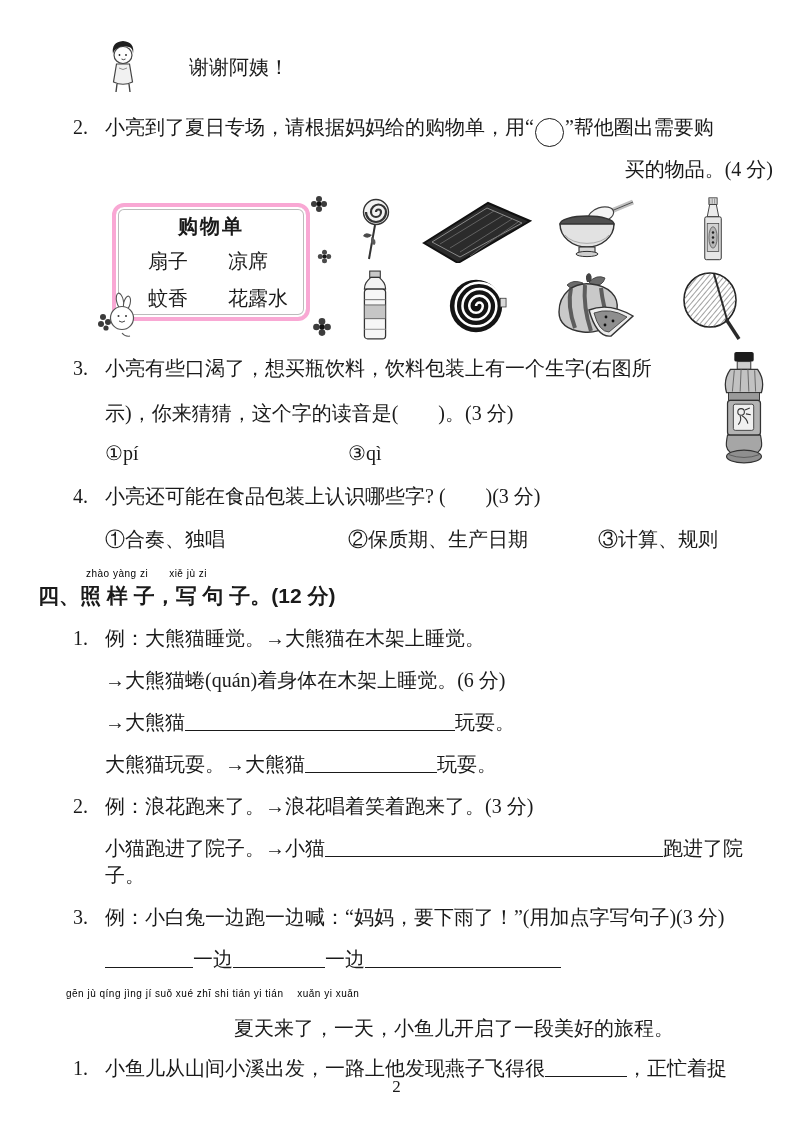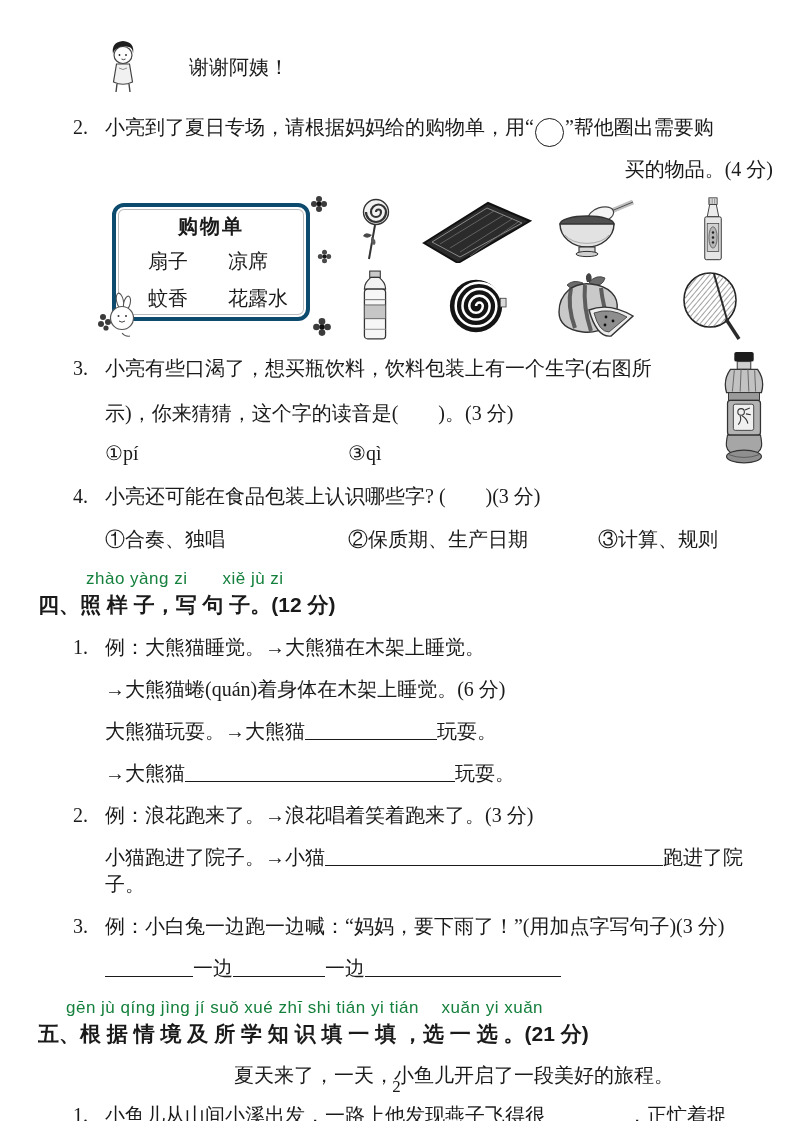--- a/index.html
+++ b/index.html
@@ -20,21 +20,21 @@
   .speech-row{display:flex;align-items:center;gap:46px;padding-top:36px;margin-left:103px;height:62px;}
   
   .q2{margin:16px 20px 0 73px;}
   .q2-line1{display:flex;align-items:baseline;}
   .circle-mark{display:inline-block;width:27px;height:27px;border:1.6px solid #1a1a1a;border-radius:50%;vertical-align:middle;margin:0 1px -6px 1px;}
   .q2-line2{margin:15px 0 0 38px;text-align:right;}
   
   .products{display:flex;margin:14px 0 0 112px;gap:0;align-items:stretch;height:142px;}
   .board-wrap{position:relative;width:212px;height:130px;margin-top:6px;flex:0 0 212px;}
   .board{
-    width:198px;height:118px;border:4px solid #0c4a6e;border-radius:12px;
+    width:198px;height:118px;border:4px solid #f9a8d4;border-radius:12px;
     box-shadow:inset 0 0 0 2px #fff, inset 0 0 0 3px #bbb;
     padding:6px 0 0 0;box-sizing:border-box;background:#fff;
   }
   .board-title{text-align:center;font-weight:bold;letter-spacing:2px;}
   .board-items{display:grid;grid-template-columns:80px 110px;margin:8px 0 0 32px;row-gap:10px;}
   .board-flower{position:absolute;}
   .board-rabbit{position:absolute;left:-18px;bottom:-8px;}
   .pcol{width:102px;flex:0 0 102px;display:flex;flex-direction:column;justify-content:space-between;align-items:center;}
   .pcol .slot{height:66px;display:flex;align-items:center;justify-content:center;}
   
@@ -42,21 +42,21 @@
   .q3 .tline{margin-top:0;}
   .q3 .tline + .tline{margin-top:18px;}
   .soda-bottle{position:absolute;right:-12px;top:-6px;}
   .opts{display:flex;margin:14px 0 0 32px;}
   .opts .opt1{width:243px;}
   .opts .opt2{width:250px;}
   .q4{margin:18px 20px 0 73px;}
   .q4 .opts{margin-top:16px;}
   
   .sect{margin:14px 0 0 38px;}
-  .pinyin{font-family:"Liberation Sans","DejaVu Sans",sans-serif;font-size:17px;color:#15803d;margin-left:48px;letter-spacing:0.5px;}
+  .pinyin{font-family:"Liberation Sans","DejaVu Sans",sans-serif;font-size:10px;color:#000000;margin-left:48px;letter-spacing:0.5px;}
   .sect-title{font-family:"Liberation Sans","DejaVu Sans",sans-serif;font-weight:bold;font-size:21px;margin-top:1px;}
   
   .s4item{margin:15px 20px 0 73px;}
   .s4line{margin-top:15px;}
   .indent1{margin-left:32px;}
   
   .intro{margin:14px 0 6px 115px;text-align:center;}
   .s5q1{margin:13px 20px 0 73px;}
   
   .pagenum{position:absolute;left:0;right:0;bottom:24px;text-align:center;font-size:17px;}
@@ -299,24 +299,24 @@
     <div class="sect-title">四、照 样 子，写 句 子。(12 分)</div>
   </div>
 
   <div class="s4item">
     <div class="qrow">
       <span class="qnum">1.</span>
       <span>例：大熊猫睡觉。→大熊猫在木架上睡觉。</span>
     </div>
     <div class="s4line indent1">→大熊猫蜷(quán)着身体在木架上睡觉。(6 分)</div>
     <div class="s4line indent1">
+      <span>→大熊猫</span><span class="blank" style="width:270px;"></span><span>玩耍。</span>
+    </div>
+    <div class="s4line indent1">
       <span>大熊猫玩耍。→大熊猫</span><span class="blank" style="width:132px;"></span><span>玩耍。</span>
-    </div>
-    <div class="s4line indent1">
-      <span>→大熊猫</span><span class="blank" style="width:270px;"></span><span>玩耍。</span>
     </div>
   </div>
 
   <div class="s4item">
     <div class="qrow">
       <span class="qnum">2.</span>
       <span>例：浪花跑来了。→浪花唱着笑着跑来了。(3 分)</span>
     </div>
     <div class="s4line indent1">
       <span>小猫跑进了院子。→小猫</span><span class="blank" style="width:338px;"></span><span>跑进了院子。</span>
@@ -328,21 +328,20 @@
       <span class="qnum">3.</span>
       <span>例：小白兔一边跑一边喊：“妈妈，要下雨了！”(用加点字写句子)(3 分)</span>
     </div>
     <div class="s4line indent1">
       <span class="blank" style="width:88px;"></span><span>一边</span><span class="blank" style="width:92px;"></span><span>一边</span><span class="blank" style="width:196px;"></span>
     </div>
   </div>
 
   <div class="sect">
     <div class="pinyin" style="margin-left:28px;">gēn jù qíng jìng jí suǒ xué zhī shi tián yi tián　 xuǎn yi xuǎn</div>
-    <div class="sect-title">五、根 据 情 境 及 所 学 知 识 填 一 填 ，选 一 选 。(21 分)</div>
   </div>
 
   <div class="intro">夏天来了，一天，小鱼儿开启了一段美好的旅程。</div>
 
   <div class="s5q1">
     <div class="qrow">
       <span class="qnum">1.</span>
       <span><span>小鱼儿从山间小溪出发，一路上他发现燕子飞得很</span><span class="blank" style="width:82px;"></span><span>，正忙着捉</span></span>
     </div>
 

